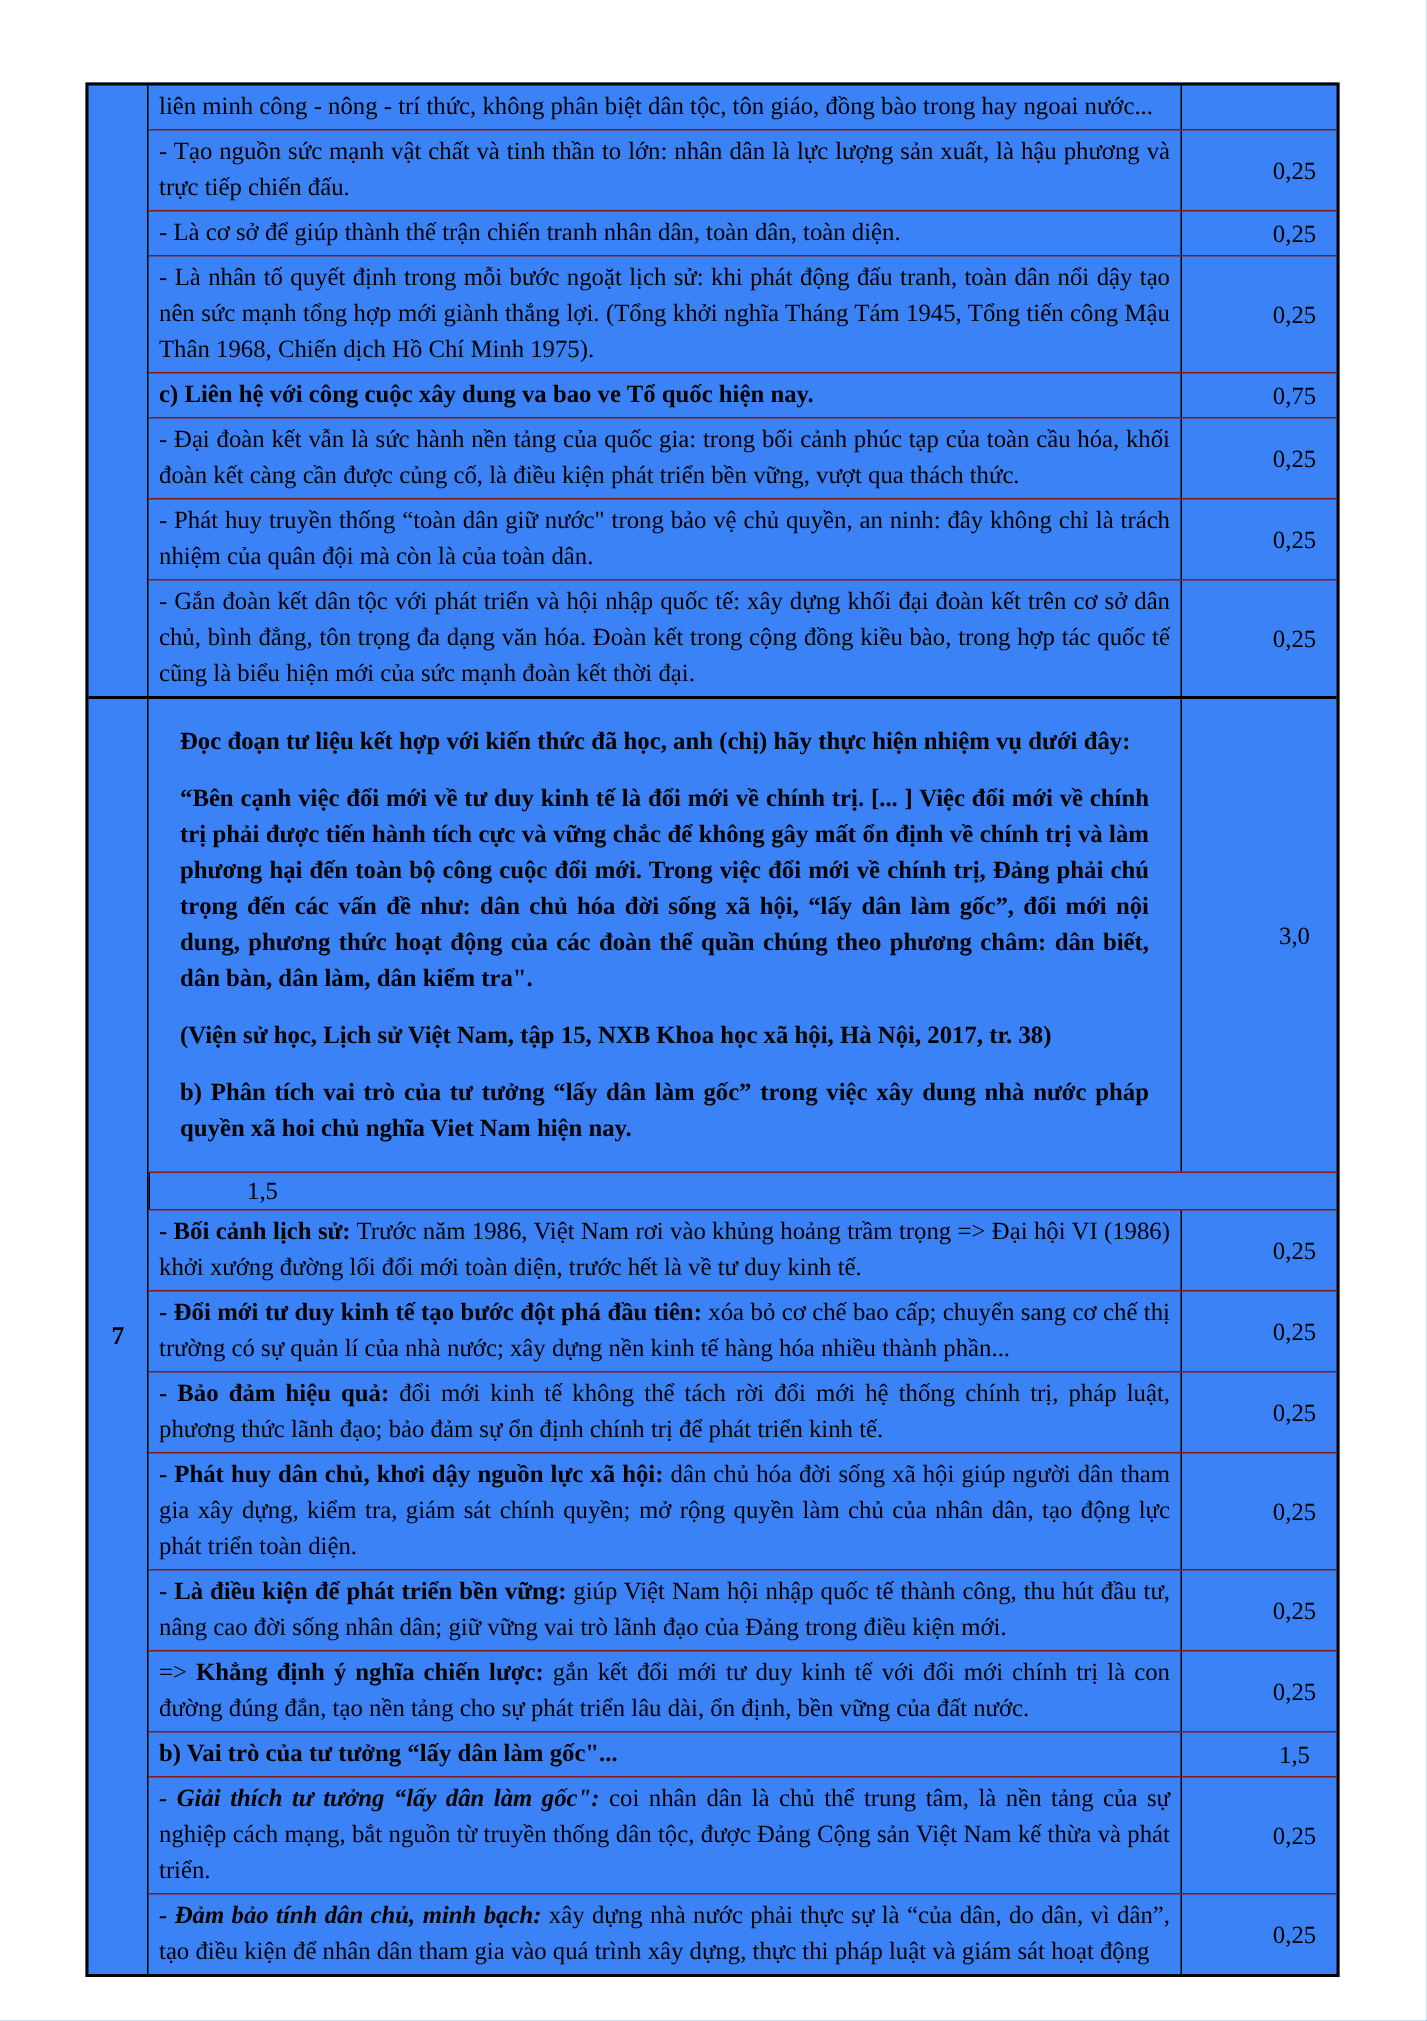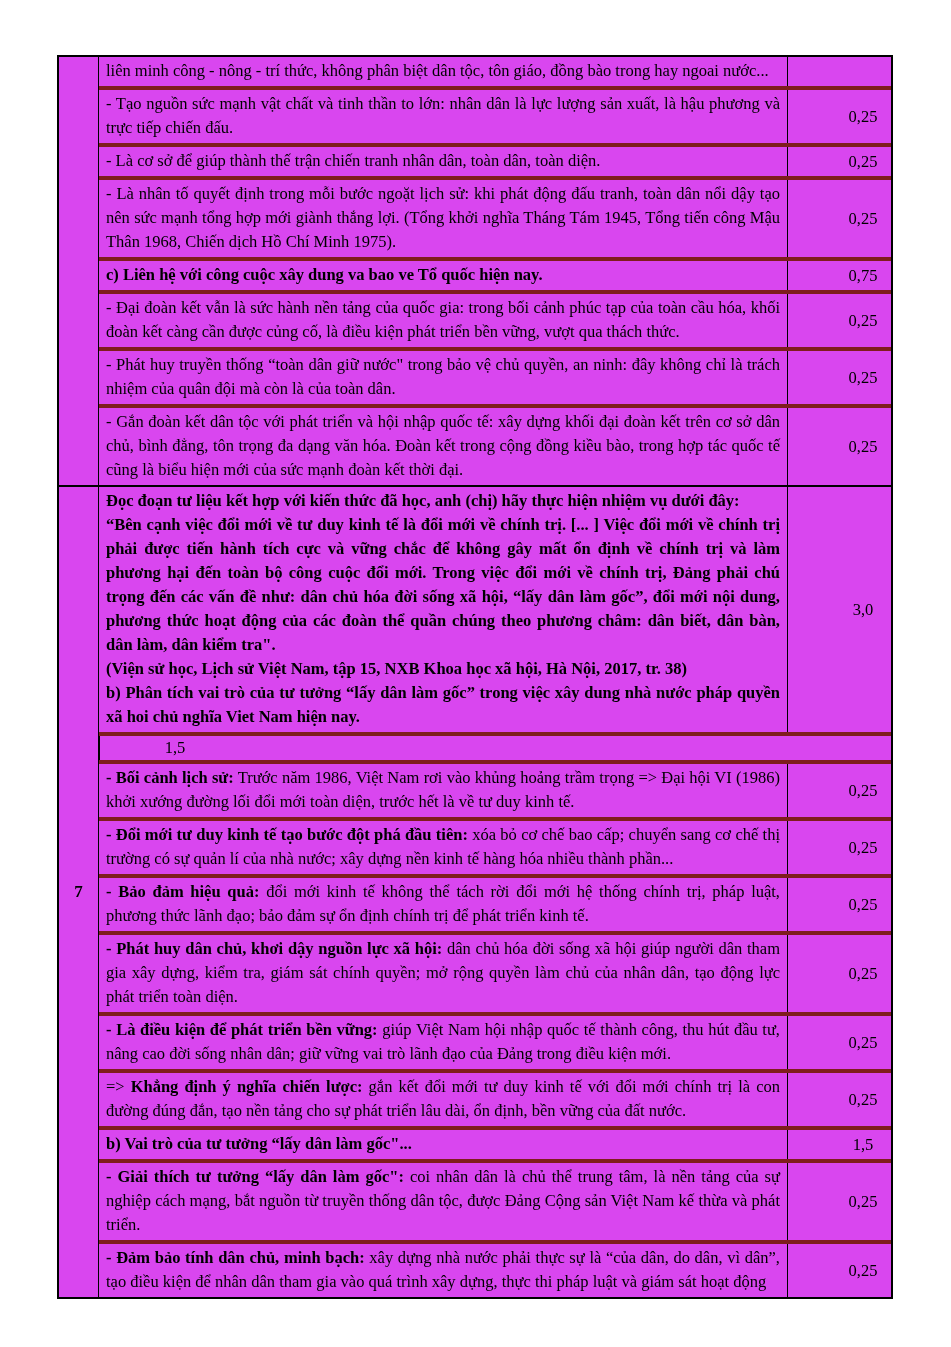--- a/index.html
+++ b/index.html
@@ -16,21 +16,21 @@
     color: #000000;
     -webkit-font-smoothing: antialiased;
   }
   .qtable {
     position: absolute;
     left: 57px;
     top: 55px;
     width: 836px;
     border: 2px solid #000;
     box-sizing: border-box;
-    background: #d946ef;
+    background: #3b82f6;
   }
   .qsection {
     display: flex;
     align-items: stretch;
   }
   .qsection + .qsection {
     border-top: 2px solid #000;
   }
   .numcol {
     flex: 0 0 39px;
@@ -45,43 +45,43 @@
     flex: 1 1 auto;
     display: flex;
     flex-direction: column;
     min-width: 0;
   }
   .trow {
     display: flex;
     align-items: stretch;
   }
   .trow + .trow {
-    border-top: 4px solid #7f1d1d;
+    border-top: 1px solid #7f1d1d;
   }
   .cell-content {
     flex: 1 1 auto;
     padding: 2px 7px 3px 7px;
     line-height: 24px;
     text-align: justify;
     min-width: 0;
   }
   .cell-points {
     flex: 0 0 56px;
     border-left: 1px solid #000;
     display: flex;
     align-items: center;
     justify-content: center;
     line-height: 24px;
     text-align: center;
     padding-left: 47px;
   }
   .lead { font-weight: bold; }
-  .it .lead { }
+  .it .lead { font-style: italic; }
   .cell-content p {
-    margin: 0;
+    margin: 14px;
     text-align: justify;
   }
 </style>
 </head>
 <body>
 
 <div class="qtable">
 
   <div class="qsection">
     <div class="numcol">

